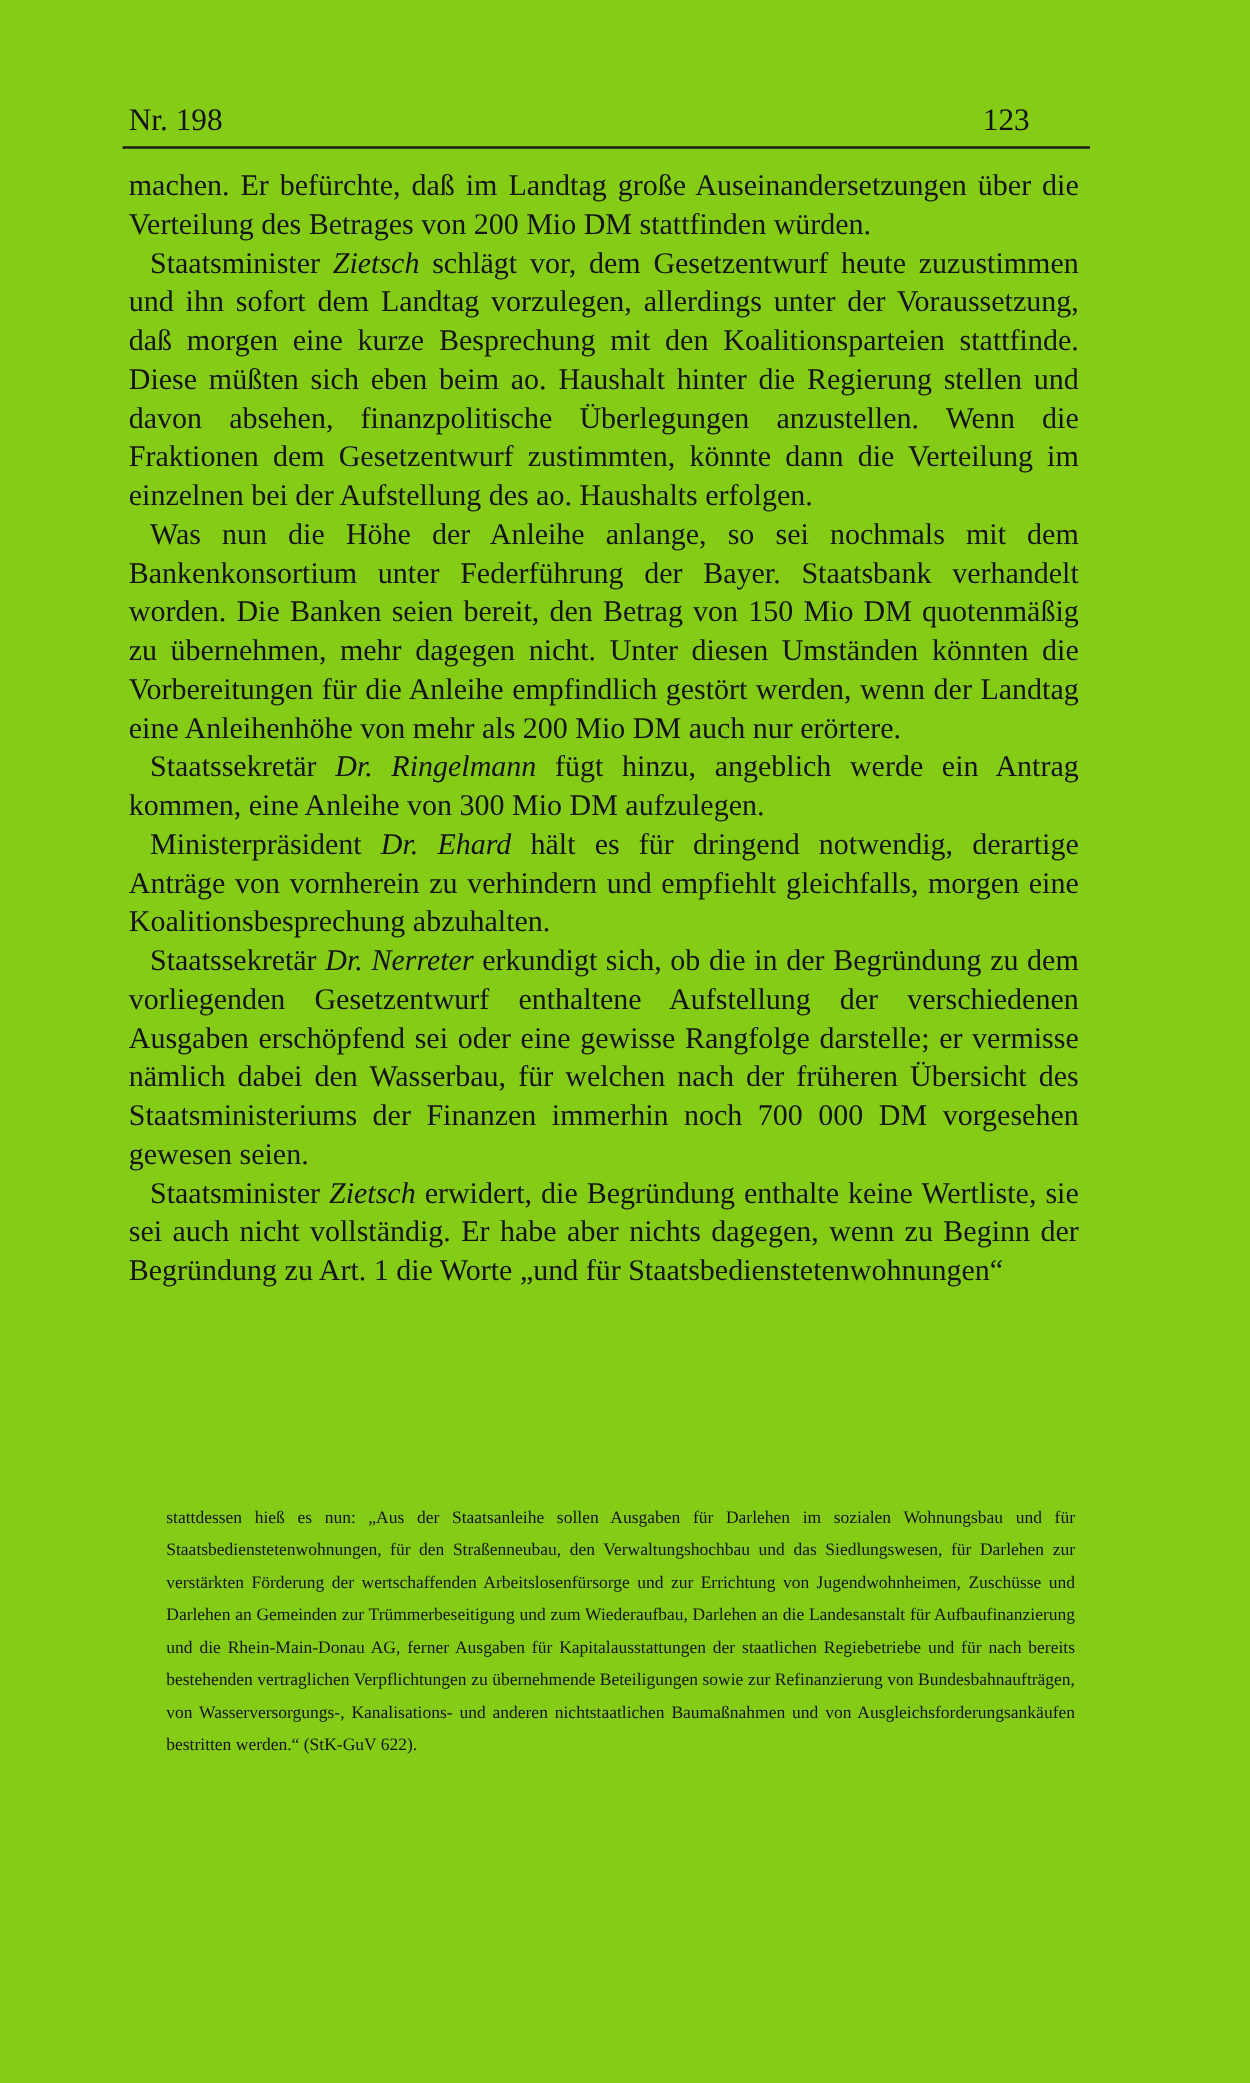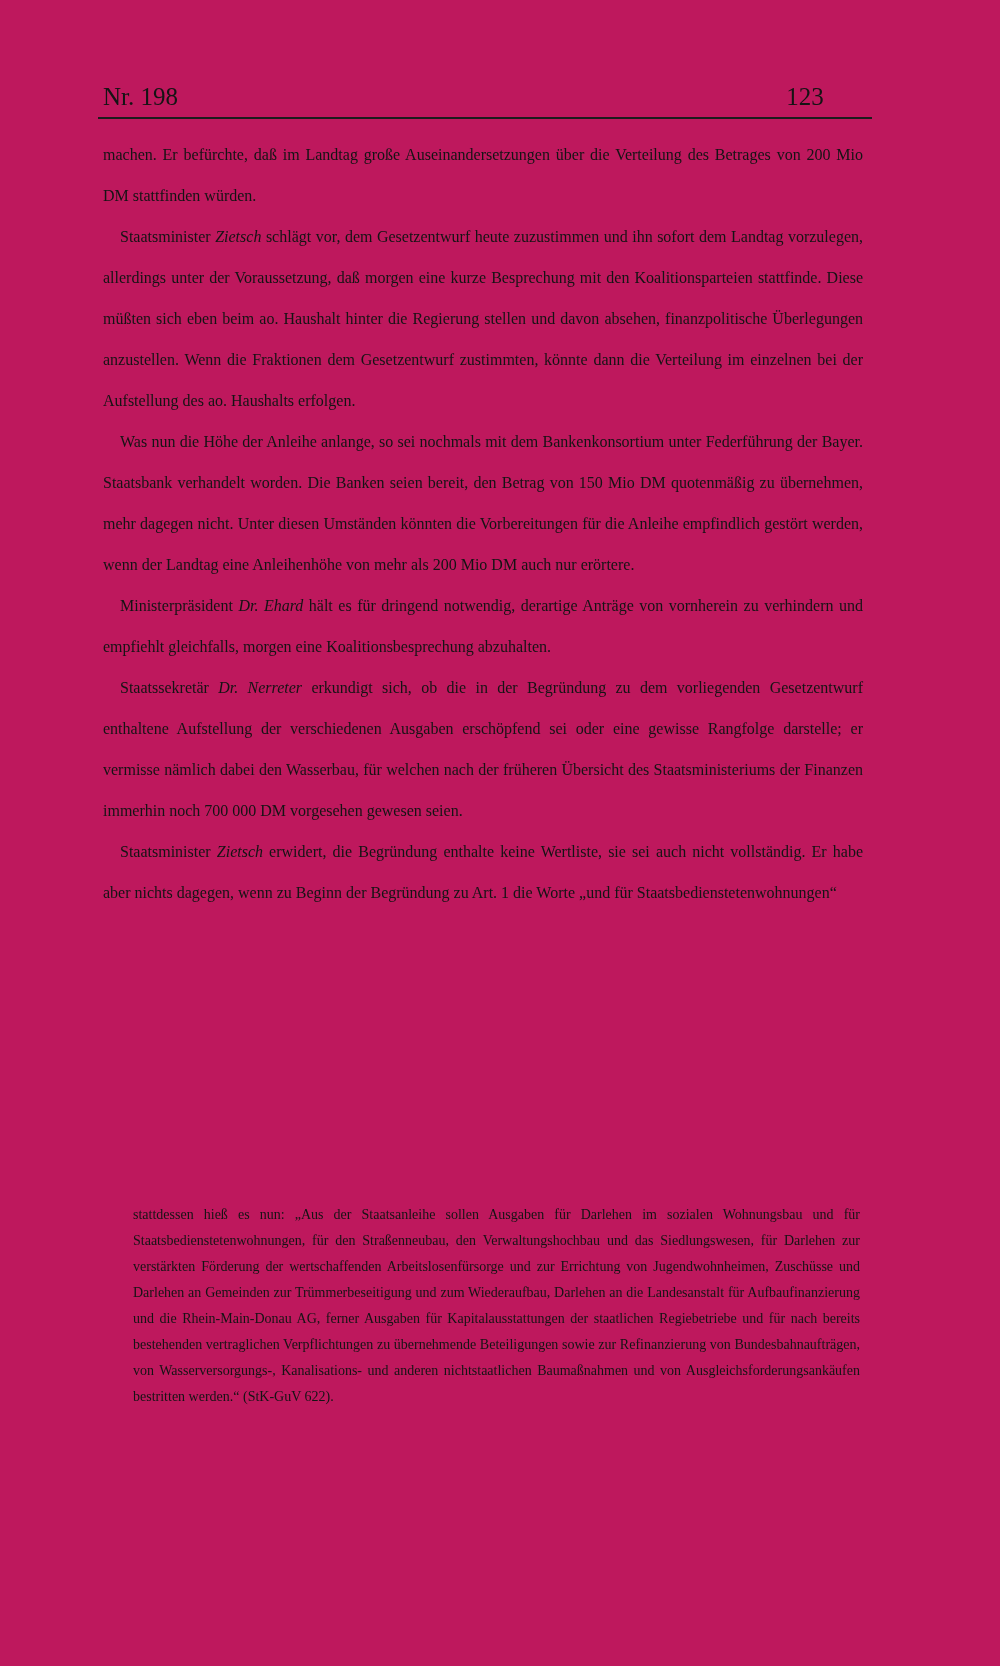--- a/index.html
+++ b/index.html
@@ -4,21 +4,21 @@
 <style>
   html, body {
     margin: 0;
     padding: 0;
     background: #ffffff;
   }
   .page {
     position: relative;
     width: 1000px;
     height: 1666px;
-    background: #be185d;
+    background: #84cc16;
     font-family: "Liberation Serif", "DejaVu Serif", serif;
     color: #141414;
     overflow: hidden;
   }
   .page-header {
     position: absolute;
     left: 103px;
     top: 84px;
     width: 762px;
     display: flex;
@@ -36,22 +36,22 @@
     top: 117px;
     width: 774px;
     height: 2px;
     background: #1c1c1c;
   }
   .body-text {
     position: absolute;
     left: 103px;
     top: 134px;
     width: 760px;
-    font-size: 16px;
-    line-height: 41px;
+    font-size: 24px;
+    line-height: 31px;
     text-align: justify;
     hyphens: auto;
   }
   .body-text p.para {
     margin: 0;
     padding: 0;
   }
   .body-text p.para.indent {
     text-indent: 17px;
   }
@@ -82,20 +82,21 @@
     <span class="h-left">Nr. 198</span>
     <span class="h-right">123</span>
   </header>
 
   <div class="header-rule"></div>
 
   <main class="body-text" id="body-paragraphs">
       <p class="para"><span>machen. Er befürchte, daß im Landtag große Auseinandersetzungen über die Verteilung des Betrages von 200 Mio DM stattfinden würden.</span></p>
       <p class="para indent"><span>Staatsminister </span><span class="em">Zietsch</span><span> schlägt vor, dem Gesetzentwurf heute zuzustimmen und ihn sofort dem Landtag vorzulegen, allerdings unter der Voraussetzung, daß morgen eine kurze Besprechung mit den Koalitionsparteien stattfinde. Diese müßten sich eben beim ao. Haushalt hinter die Regierung stellen und davon absehen, finanzpolitische Überlegungen anzustellen. Wenn die Fraktionen dem Gesetzentwurf zustimmten, könnte dann die Verteilung im einzelnen bei der Aufstellung des ao. Haushalts erfolgen.</span></p>
       <p class="para indent"><span>Was nun die Höhe der Anleihe anlange, so sei nochmals mit dem Bankenkonsortium unter Federführung der Bayer. Staatsbank verhandelt worden. Die Banken seien bereit, den Betrag von 150 Mio DM quotenmäßig zu übernehmen, mehr dagegen nicht. Unter diesen Umständen könnten die Vorbereitungen für die Anleihe empfindlich gestört werden, wenn der Landtag eine Anleihenhöhe von mehr als 200 Mio DM auch nur erörtere.</span></p>
+      <p class="para indent"><span>Staatssekretär </span><span class="em">Dr. Ringelmann</span><span> fügt hinzu, angeblich werde ein Antrag kommen, eine Anleihe von 300 Mio DM aufzulegen.</span></p>
       <p class="para indent"><span>Ministerpräsident </span><span class="em">Dr. Ehard</span><span> hält es für dringend notwendig, derartige Anträge von vornherein zu verhindern und empfiehlt gleichfalls, morgen eine Koalitionsbesprechung abzuhalten.</span></p>
       <p class="para indent"><span>Staatssekretär </span><span class="em">Dr. Nerreter</span><span> erkundigt sich, ob die in der Begründung zu dem vorliegenden Gesetzentwurf enthaltene Aufstellung der verschiedenen Ausgaben erschöpfend sei oder eine gewisse Rangfolge darstelle; er vermisse nämlich dabei den Wasserbau, für welchen nach der früheren Übersicht des Staatsministeriums der Finanzen immerhin noch 700 000 DM vorgesehen gewesen seien.</span></p>
       <p class="para indent"><span>Staatsminister </span><span class="em">Zietsch</span><span> erwidert, die Begründung enthalte keine Wertliste, sie sei auch nicht vollständig. Er habe aber nichts dagegen, wenn zu Beginn der Begründung zu Art. 1 die Worte „und für Staatsbedienstetenwohnungen“</span></p>
     </main>
 
   <section class="footnote">
     <p>stattdessen hieß es nun: „Aus der Staatsanleihe sollen Ausgaben für Darlehen im sozialen Wohnungsbau und für Staatsbedienstetenwohnungen, für den Straßenneubau, den Verwaltungshochbau und das Siedlungswesen, für Darlehen zur verstärkten Förderung der wertschaffenden Arbeitslosenfürsorge und zur Errichtung von Jugendwohnheimen, Zuschüsse und Darlehen an Gemeinden zur Trümmerbeseitigung und zum Wiederaufbau, Darlehen an die Landesanstalt für Aufbaufinanzierung und die Rhein-Main-Donau AG, ferner Ausgaben für Kapitalausstattungen der staatlichen Regiebetriebe und für nach bereits bestehenden vertraglichen Verpflichtungen zu übernehmende Beteiligungen sowie zur Refinanzierung von Bundesbahnaufträgen, von Wasserversorgungs-, Kanalisations- und anderen nichtstaatlichen Baumaßnahmen und von Ausgleichsforderungsankäufen bestritten werden.“ (StK-GuV 622).</p>
   </section>
 
 </div>

